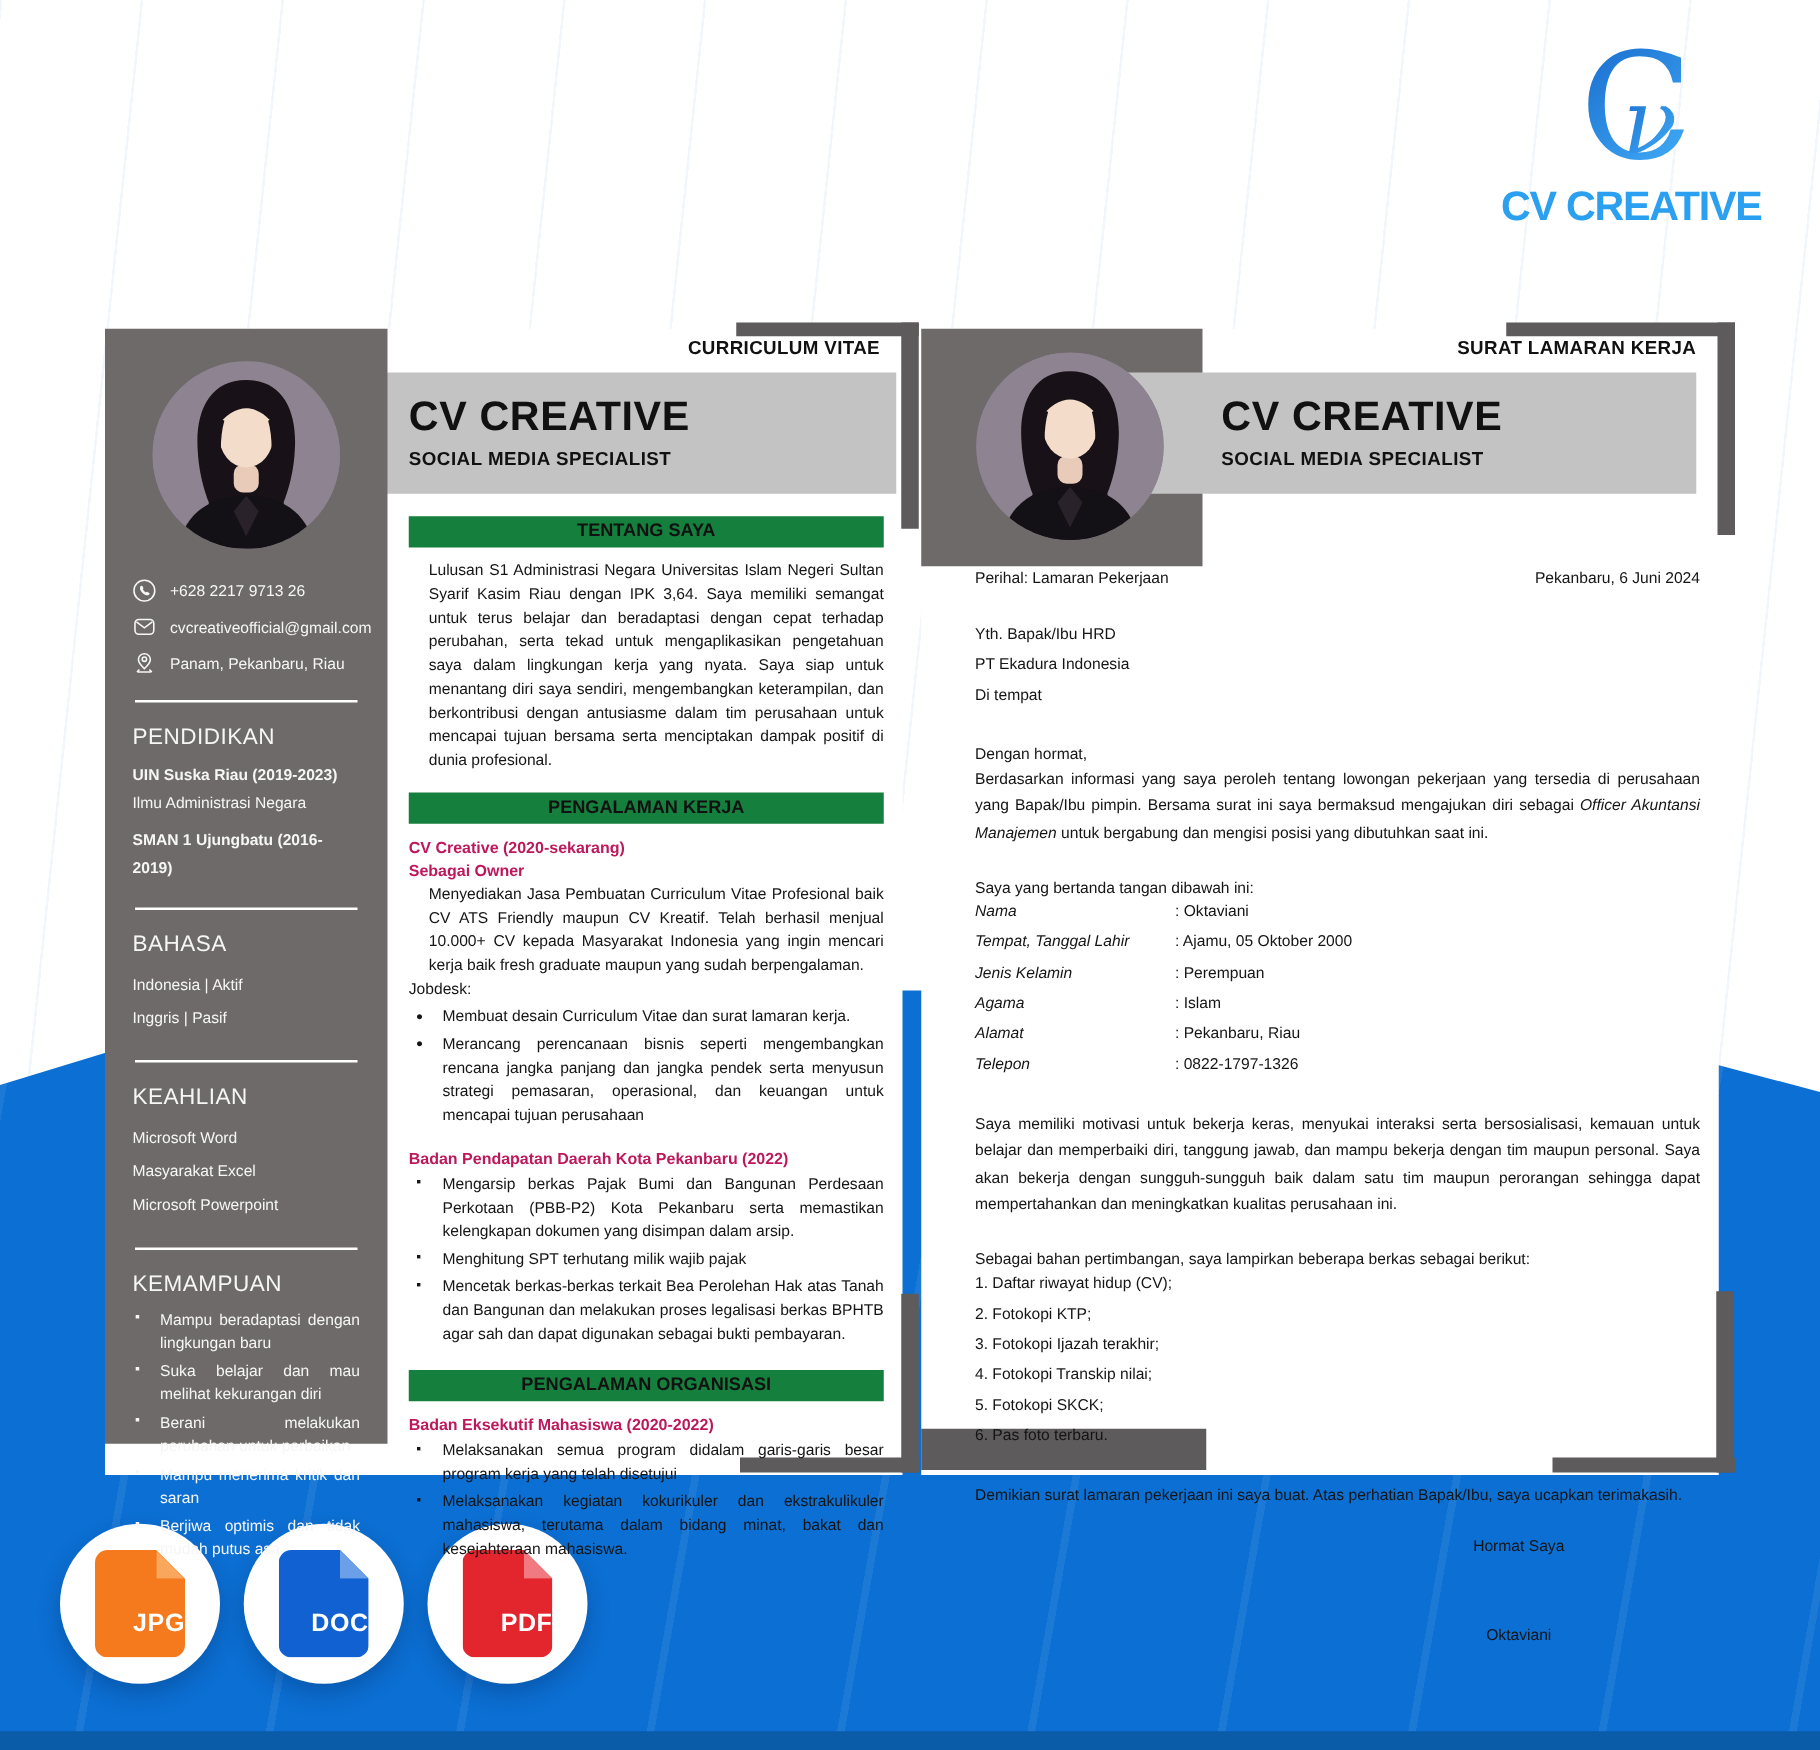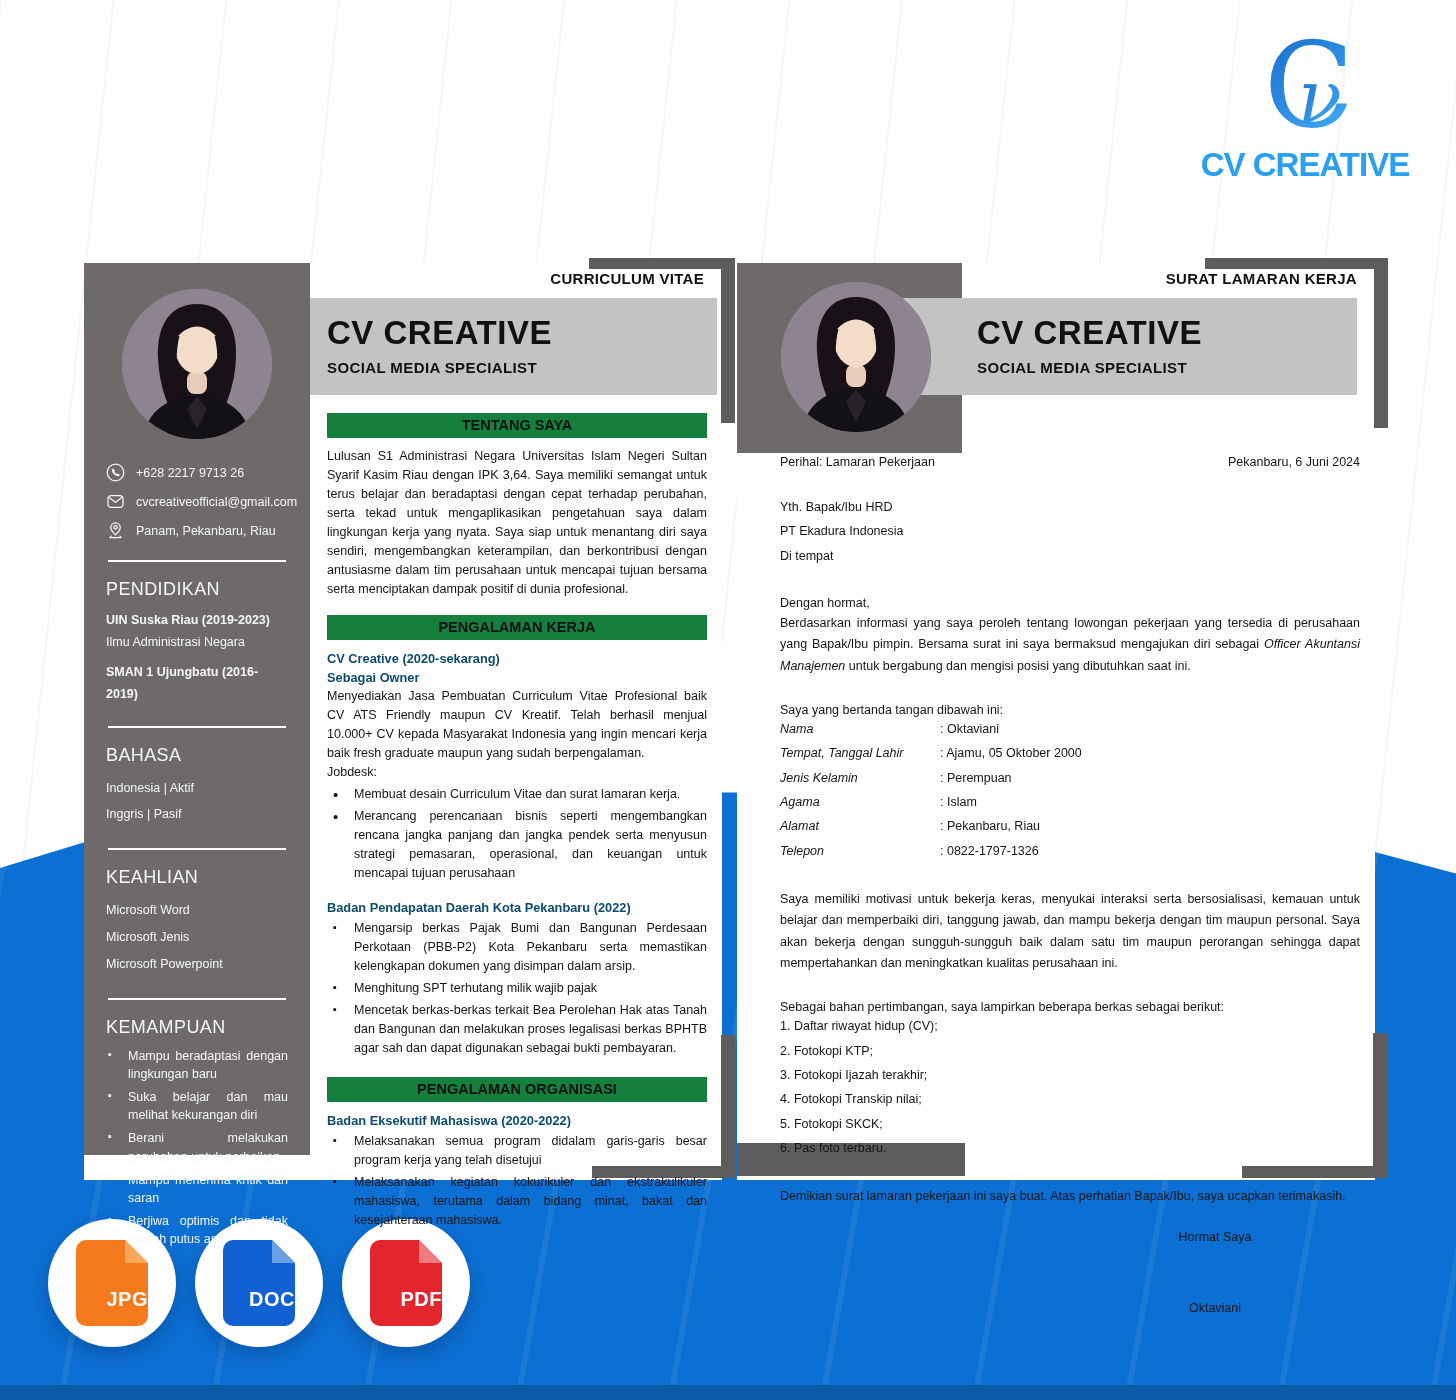--- a/index.html
+++ b/index.html
@@ -32,21 +32,21 @@
 
   .doc-label { position:absolute; top:7px; right:18px; font-size:15px; font-weight:bold;
     letter-spacing:.3px; color:#111; z-index:4; }
   .banner { position:absolute; top:35px; height:97px; background:#c3c3c3; z-index:2; }
   .banner-name { font-size:33px; font-weight:bold; color:#111; letter-spacing:.5px; }
   .banner-role { margin-top:7px; font-size:15px; font-weight:bold; color:#111; letter-spacing:.4px; }
 
   .secbar { background:#15803d; text-align:center; font-weight:bold; font-size:14.5px;
     color:#111; padding:4px 0 5px; }
 
-  .p { font-size:12.5px; line-height:1.52; text-align:justify; color:#151515; }
+  .p { font-size:12.5px; line-height:1.52; text-align:justify; color:#151515;margin-left:16px; }
   .it { font-style:italic; }
 
   
   .cv-page { left:84px; }
   .cv-sidebar { position:absolute; left:0; top:0; width:226px; height:892px;
     background:#6e6a6a; color:#f6f6f6; padding:4px 22px; z-index:3; }
   .avatar { width:150px; height:150px; border-radius:50%; overflow:hidden; background:#8e8391;
     margin:22px auto 0; }
   .avatar svg { display:block; width:100%; height:100%; }
   .contacts { margin-top:24px; }
@@ -60,21 +60,21 @@
   .edu-detail:empty { display:none; }
   .edu-entry { margin-bottom:9px; }
   .side-ul { list-style:none; }
   .side-ul li { position:relative; padding-left:22px; font-size:12.5px; line-height:1.45;
     text-align:justify; margin-bottom:5px; }
   .side-ul li::before { content:"▪"; position:absolute; left:2px; top:0; font-size:11px; }
 
   .cv-main { position:absolute; left:243px; top:150px; width:380px; z-index:1; }
   .cv-banner { left:177px; width:456px; padding:16px 0 0 66px; }
   .cv-main .secbar { margin-bottom:9px; }
-  .job-h { font-size:12.8px; font-weight:bold; line-height:1.5; color:#0c4a6e; }
+  .job-h { font-size:12.8px; font-weight:bold; line-height:1.5; color:#be185d; }
   .jobdesk { font-size:12.5px; line-height:1.55; color:#151515; }
   .dot-ul, .sq-ul { list-style:none; margin-top:2px; }
   .dot-ul li, .sq-ul li { position:relative; padding-left:27px; font-size:12.5px;
     line-height:1.52; text-align:justify; color:#151515; margin-bottom:3px; }
   .dot-ul li::before { content:"•"; position:absolute; left:6px; top:-1px; font-size:15px; }
   .sq-ul li::before { content:"▪"; position:absolute; left:6px; top:0; font-size:11px; }
   .gap16 { height:16px; } .gap12 { height:12px; }
 
   
   .letter-page { left:737px; }
@@ -194,21 +194,21 @@
       </div>
 
       <div class="side-line"></div>
       <div class="side-h">BAHASA</div>
       <div class="side-item">Indonesia | Aktif</div>
       <div class="side-item">Inggris | Pasif</div>
 
       <div class="side-line"></div>
       <div class="side-h">KEAHLIAN</div>
       <div class="side-item">Microsoft Word</div>
-      <div class="side-item">Microsoft Jenis</div>
+      <div class="side-item">Masyarakat Excel</div>
       <div class="side-item">Microsoft Powerpoint</div>
 
       <div class="side-line"></div>
       <div class="side-h">KEMAMPUAN</div>
       <ul class="side-ul">
         <li>Mampu beradaptasi dengan lingkungan baru</li>
         <li>Suka belajar dan mau melihat kekurangan diri</li>
         <li>Berani melakukan perubahan untuk perbaikan</li>
         <li>Mampu menerima kritik dan saran</li>
         <li>Berjiwa optimis dan tidak mudah putus asa</li>

